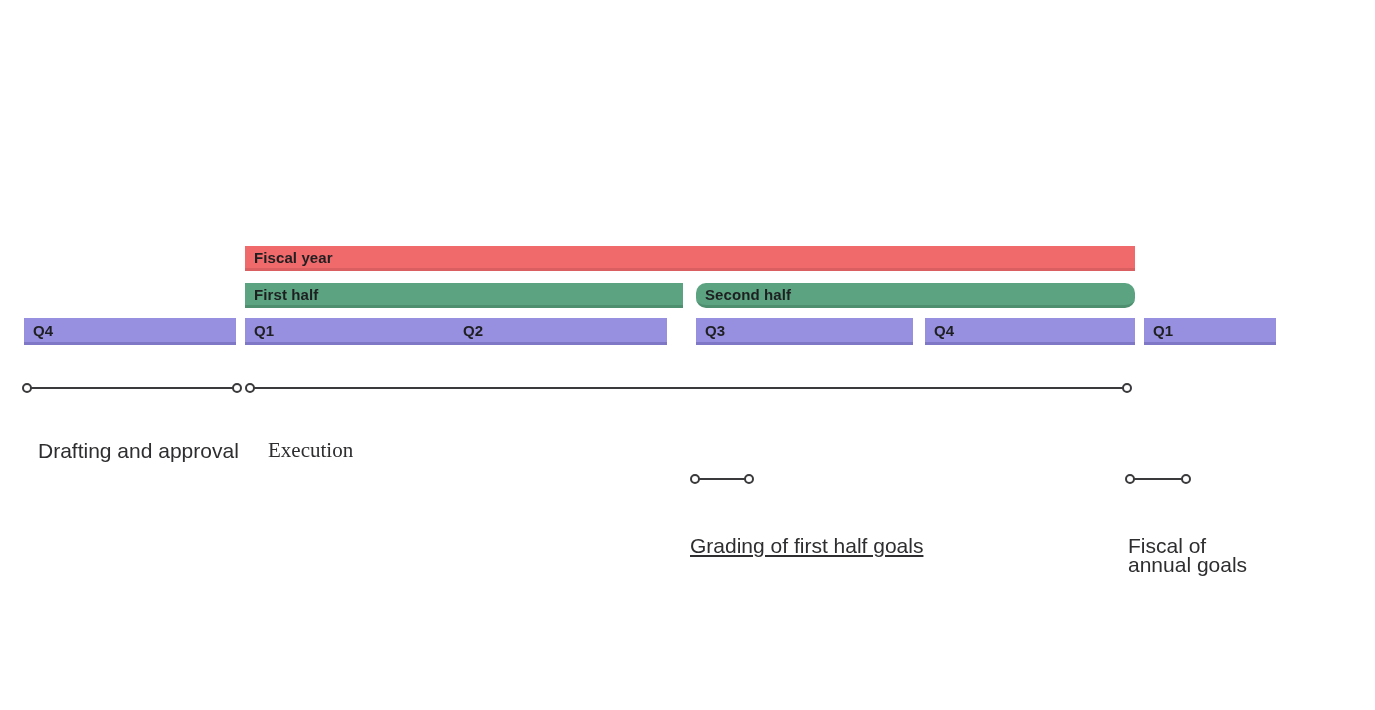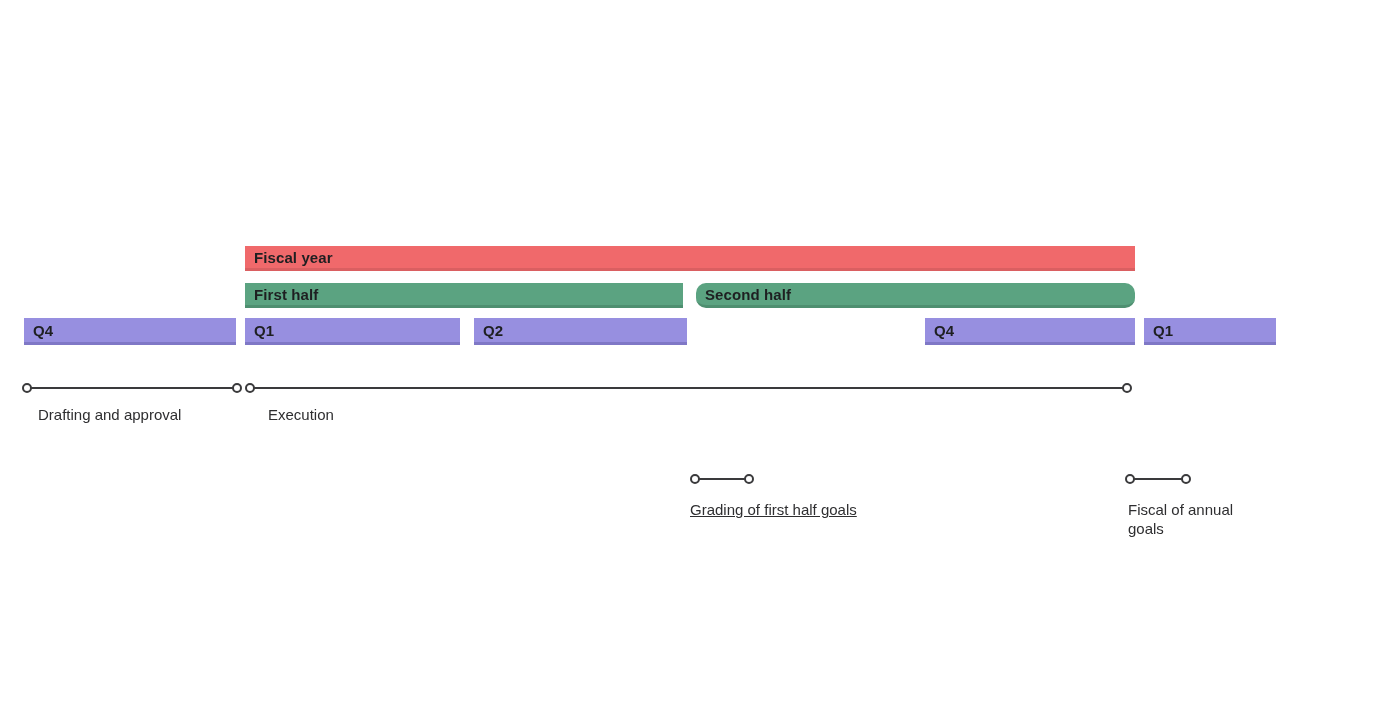--- a/index.html
+++ b/index.html
@@ -36,21 +36,21 @@
   }
   .bar-half-first  { left: 245px; width: 438px; align-items: center; }
   .bar-half-second { left: 696px; width: 439px; border-radius: 10px; }
   .bar-quarter {
     top: 318px; height: 27px;
     background: var(--bar-purple, #978fe0);
     border-bottom: 3px solid var(--bar-purple-edge, #7f78c6);
   }
   .q0 { left: 24px;   width: 212px; }
   .q1 { left: 245px;  width: 215px; }
-  .q2 { left: 474px;  width: 213px; }
+  .q2 { left: 454px;  width: 213px; }
   .q3 { left: 696px;  width: 217px; }
   .q4 { left: 925px;  width: 210px; }
   .q5 { left: 1144px; width: 213px; }
 
   
   .milestone { position: absolute; }
   .m-line {
     position: absolute;
     top: 4px; left: 5px; right: 5px; height: 2px;
     background: var(--line-dark, #3a3a3c);
@@ -60,29 +60,30 @@
     top: 0;
     width: 10px; height: 10px;
     border: 2px solid var(--line-dark, #3a3a3c);
     border-radius: 50%;
     background: #ffffff;
   }
   .m-dot.left  { left: 0; }
   .m-dot.right { right: 0; }
   .m-label {
     position: absolute;
-    font-size: 15px;
+    font-size: 21px;
     line-height: 19px;
     color: var(--label-text, #2e2e30);
     white-space: nowrap;
+    margin-top: 36px;
   }
   .m-drafting  { left: 22px;   top: 383px; width: 220px; }
   .m-drafting .m-label  { left: 16px; top: 22px; }
   .m-execution { left: 245px;  top: 383px; width: 887px; }
-  .m-execution .m-label { left: 23px; top: 22px; }
+  .m-execution .m-label { left: 23px; top: 22px; font-family: Liberation Serif, serif; }
   .m-halfgrade { left: 690px;  top: 474px; width: 64px; }
   .m-halfgrade .m-label { left: 0px;  top: 26px; text-decoration: underline; }
   .m-annual    { left: 1125px; top: 474px; width: 66px; }
   .m-annual .m-label    { left: 3px;  top: 26px; width: 140px; white-space: normal; }
 </style>
 </head>
 <body>
 
 <div class="canvas">
 
@@ -98,20 +99,23 @@
   </div>
 
   <div class="bar bar-quarter q0">
     <span>Q4</span>
   </div>
   <div class="bar bar-quarter q1">
     <span>Q1</span>
   </div>
   <div class="bar bar-quarter q2">
     <span>Q2</span>
+  </div>
+  <div class="bar bar-quarter q3">
+    <span>Q3</span>
   </div>
   <div class="bar bar-quarter q4">
     <span>Q4</span>
   </div>
   <div class="bar bar-quarter q5">
     <span>Q1</span>
   </div>
 
   <div class="milestone m-drafting">
     <span class="m-line"></span>

